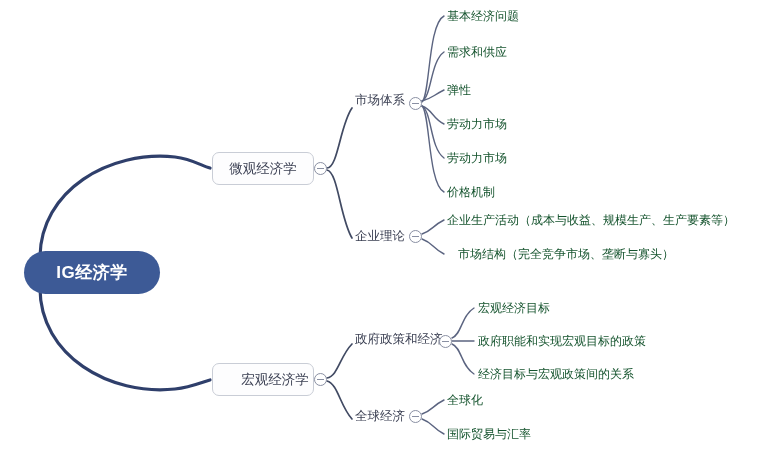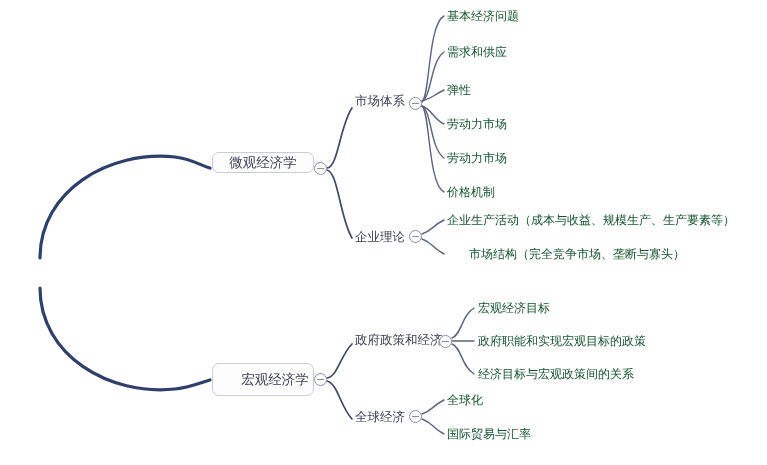--- a/index.html
+++ b/index.html
@@ -52,31 +52,32 @@
     background: #fdfdfe;
     color: #3a3f52;
     font-size: 13.5px;
     display: flex;
     align-items: center;
     justify-content: center;
     box-sizing: border-box;
     z-index: 4;
     white-space: nowrap;
   }
-  .box-micro { left: 212px; top: 152px; width: 102px; height: 21px; }
+  .box-micro { left: 212px; top: 152px; width: 102px; height: 33px; }
   .box-macro { left: 212px; top: 363px; width: 102px; height: 33px; padding-left: 24px; }
 
   
   .text-node {
     position: absolute;
     color: #3a3f52;
     font-size: 12.5px;
     white-space: nowrap;
     z-index: 4;
     line-height: 1;
+    font-family: Liberation Mono, monospace;
   }
 
   
   .leaf-node {
     position: absolute;
     color: #14532d;
     font-size: 12px;
     white-space: nowrap;
     z-index: 4;
     line-height: 1;
@@ -132,20 +133,23 @@
     <path d="M 327 381 C 338 384, 340 406, 352 419" fill="none" stroke="#414a63" stroke-width="1.7" stroke-linecap="round"></path>
 
     <path d="M 452 338 C 462 334, 461 316, 474 308" fill="none" stroke="#5b6480" stroke-width="1.4" stroke-linecap="round"></path>
     <path d="M 452 341 L 474 341" fill="none" stroke="#5b6480" stroke-width="1.4" stroke-linecap="round"></path>
     <path d="M 452 344 C 462 348, 461 366, 474 374" fill="none" stroke="#5b6480" stroke-width="1.4" stroke-linecap="round"></path>
 
     <path d="M 422 414 C 433 410, 432 406, 444 400" fill="none" stroke="#5b6480" stroke-width="1.4" stroke-linecap="round"></path>
     <path d="M 422 419 C 433 423, 432 428, 444 434" fill="none" stroke="#5b6480" stroke-width="1.4" stroke-linecap="round"></path>
   </svg>
 
+  <div class="root-node">
+    <span>IG经济学</span>
+  </div>
 
   <div class="box-node box-micro">
     <span>微观经济学</span>
   </div>
   <div class="toggle" style="left:314px; top:162px;"></div>
 
   <div class="box-node box-macro">
     <span>宏观经济学</span>
   </div>
   <div class="toggle" style="left:314px; top:373px;"></div>
@@ -163,21 +167,21 @@
   <div class="toggle" style="left:409px; top:410px;"></div>
 
   <div class="leaf-node" style="left:447px; top:10px;">基本经济问题</div>
   <div class="leaf-node" style="left:447px; top:46px;">需求和供应</div>
   <div class="leaf-node" style="left:447px; top:84px;">弹性</div>
   <div class="leaf-node" style="left:447px; top:118px;">劳动力市场</div>
   <div class="leaf-node" style="left:447px; top:152px;">劳动力市场</div>
   <div class="leaf-node" style="left:447px; top:186px;">价格机制</div>
 
   <div class="leaf-node" style="left:447px; top:214px;">企业生产活动（成本与收益、规模生产、生产要素等）</div>
-  <div class="leaf-node" style="left:469px; top:248px;">市场结构（完全竞争市场、垄断与寡头）</div>
+  <div class="leaf-node" style="left:458px; top:248px;">市场结构（完全竞争市场、垄断与寡头）</div>
 
   <div class="leaf-node" style="left:478px; top:302px;">宏观经济目标</div>
   <div class="leaf-node" style="left:478px; top:335px;">政府职能和实现宏观目标的政策</div>
   <div class="leaf-node" style="left:478px; top:368px;">经济目标与宏观政策间的关系</div>
 
   <div class="leaf-node" style="left:447px; top:394px;">全球化</div>
   <div class="leaf-node" style="left:447px; top:428px;">国际贸易与汇率</div>
 
 </div>
 

